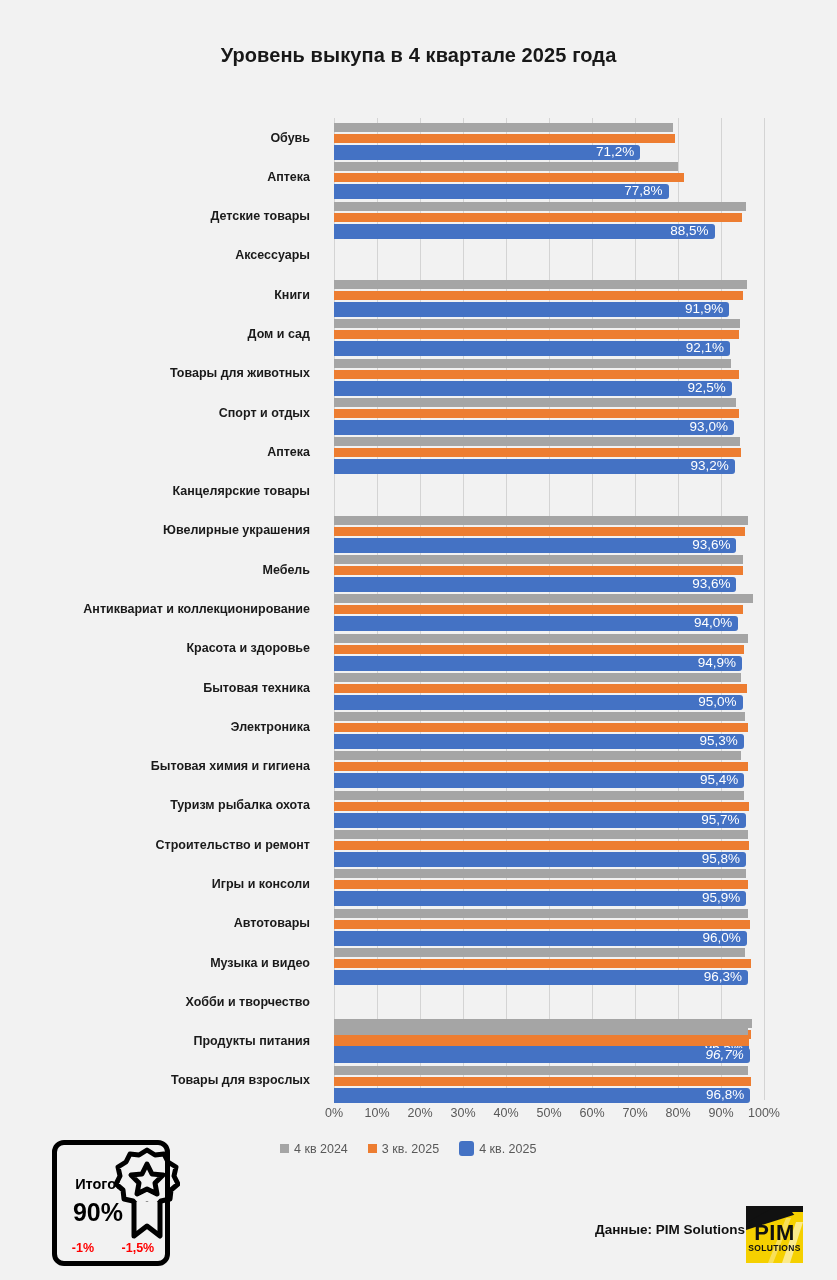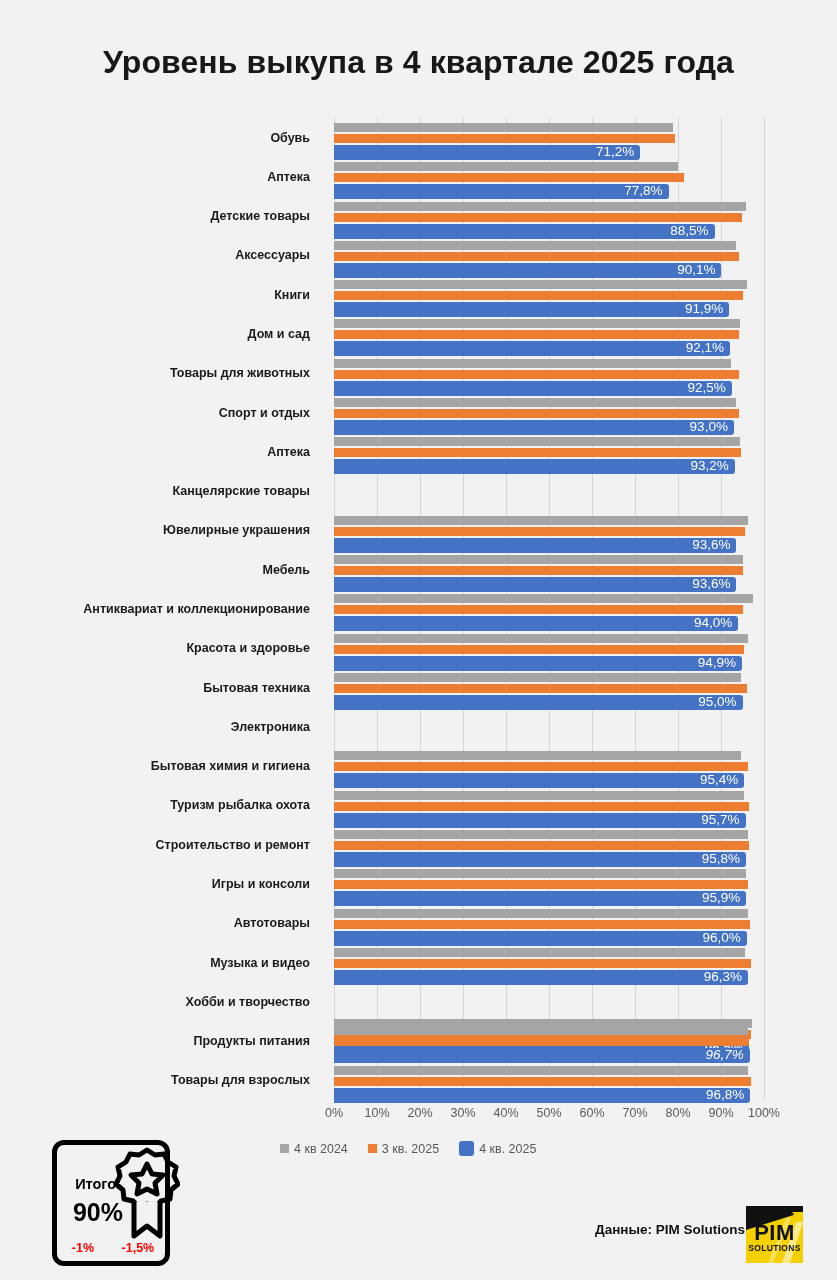--- a/index.html
+++ b/index.html
@@ -7,21 +7,21 @@
     width:837px;height:1280px;
     background:#f2f2f2;
     font-family:"Liberation Sans", sans-serif;
     -webkit-font-smoothing:antialiased;
     overflow:hidden;
     position:relative;
   }
   #chart-title{
     position:absolute;left:0;top:44px;width:837px;
     text-align:center;
-    font-size:32px;font-weight:bold;color:#181818;
+    font-size:20px;font-weight:bold;color:#181818;
     letter-spacing:.1px;
   }
 
   
   #plot-area{
     position:absolute;
     left:334px; top:118px;
     width:430px; height:982px;
   }
   .gridline{
@@ -185,26 +185,20 @@
       <div class="bar o" style="width: 350.02px; background: rgb(237, 125, 49);"></div>
       <div class="bar b" style="width: 334.54px; background: rgb(68, 114, 196);"></div>
       <div class="val" style="left: 334.54px;">77,8%</div>
     </div>
     <div class="row" style="top: 83.56px; height: 34.28px;">
       <div class="bar g" style="width: 411.94px; background: rgb(165, 165, 165);"></div>
       <div class="bar o" style="width: 407.64px; background: rgb(237, 125, 49);"></div>
       <div class="bar b" style="width: 380.55px; background: rgb(68, 114, 196);"></div>
       <div class="val" style="left: 380.55px;">88,5%</div>
     </div>
-    <div class="row" style="top: 122.84px; height: 34.28px;">
-      <div class="bar g" style="width: 402.05px; background: rgb(165, 165, 165);"></div>
-      <div class="bar o" style="width: 405.06px; background: rgb(237, 125, 49);"></div>
-      <div class="bar b" style="width: 387.43px; background: rgb(68, 114, 196);"></div>
-      <div class="val" style="left: 387.43px;">90,1%</div>
-    </div>
     <div class="row" style="top: 162.12px; height: 34.28px;">
       <div class="bar g" style="width: 412.8px; background: rgb(165, 165, 165);"></div>
       <div class="bar o" style="width: 408.93px; background: rgb(237, 125, 49);"></div>
       <div class="bar b" style="width: 395.17px; background: rgb(68, 114, 196);"></div>
       <div class="val" style="left: 395.17px;">91,9%</div>
     </div>
     <div class="row" style="top: 201.4px; height: 34.28px;">
       <div class="bar g" style="width: 406.35px; background: rgb(165, 165, 165);"></div>
       <div class="bar o" style="width: 405.49px; background: rgb(237, 125, 49);"></div>
       <div class="bar b" style="width: 396.03px; background: rgb(68, 114, 196);"></div>
@@ -250,20 +244,26 @@
       <div class="bar g" style="width: 414.09px; background: rgb(165, 165, 165);"></div>
       <div class="bar o" style="width: 409.79px; background: rgb(237, 125, 49);"></div>
       <div class="bar b" style="width: 408.07px; background: rgb(68, 114, 196);"></div>
       <div class="val" style="left: 408.07px;">94,9%</div>
     </div>
     <div class="row" style="top: 554.92px; height: 34.28px;">
       <div class="bar g" style="width: 406.78px; background: rgb(165, 165, 165);"></div>
       <div class="bar o" style="width: 412.8px; background: rgb(237, 125, 49);"></div>
       <div class="bar b" style="width: 408.5px; background: rgb(68, 114, 196);"></div>
       <div class="val" style="left: 408.5px;">95,0%</div>
+    </div>
+    <div class="row" style="top: 594.2px; height: 34.28px;">
+      <div class="bar g" style="width: 411.08px; background: rgb(165, 165, 165);"></div>
+      <div class="bar o" style="width: 413.66px; background: rgb(237, 125, 49);"></div>
+      <div class="bar b" style="width: 409.79px; background: rgb(68, 114, 196);"></div>
+      <div class="val" style="left: 409.79px;">95,3%</div>
     </div>
     <div class="row" style="top: 633.48px; height: 34.28px;">
       <div class="bar g" style="width: 407.21px; background: rgb(165, 165, 165);"></div>
       <div class="bar o" style="width: 413.66px; background: rgb(237, 125, 49);"></div>
       <div class="bar b" style="width: 410.22px; background: rgb(68, 114, 196);"></div>
       <div class="val" style="left: 410.22px;">95,4%</div>
     </div>
     <div class="row" style="top: 672.76px; height: 34.28px;">
       <div class="bar g" style="width: 409.79px; background: rgb(165, 165, 165);"></div>
       <div class="bar o" style="width: 415.38px; background: rgb(237, 125, 49);"></div>

